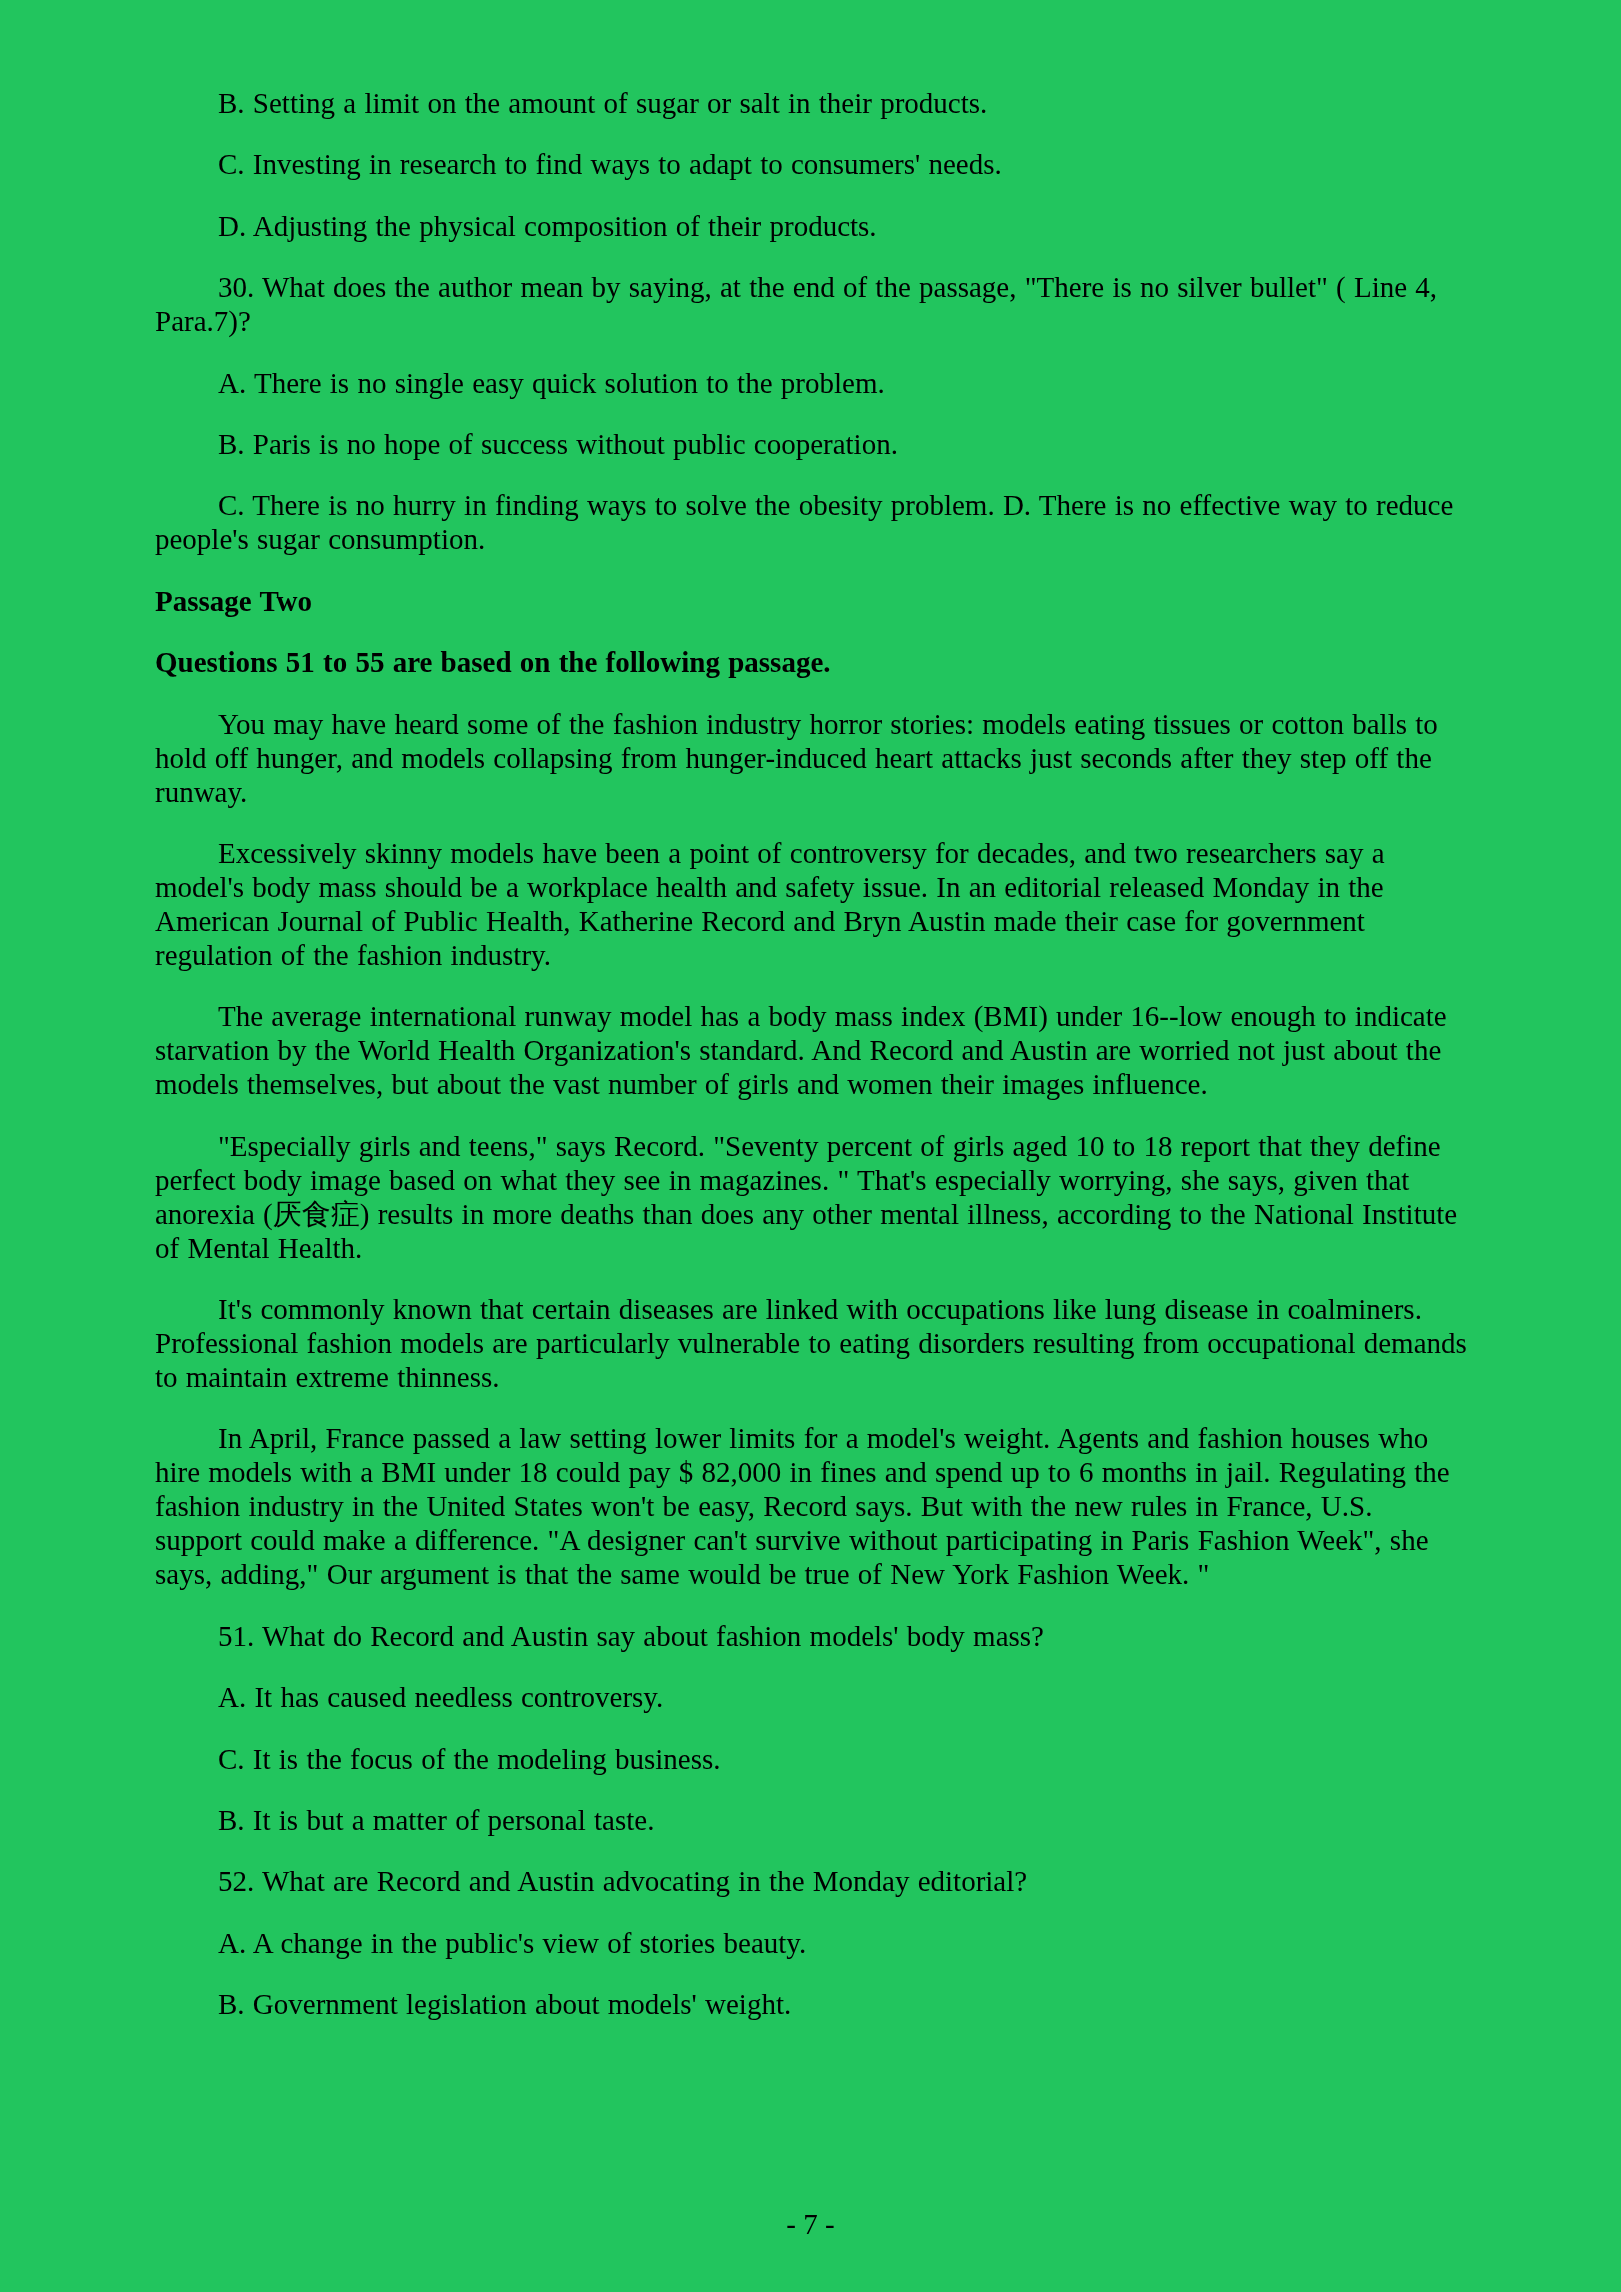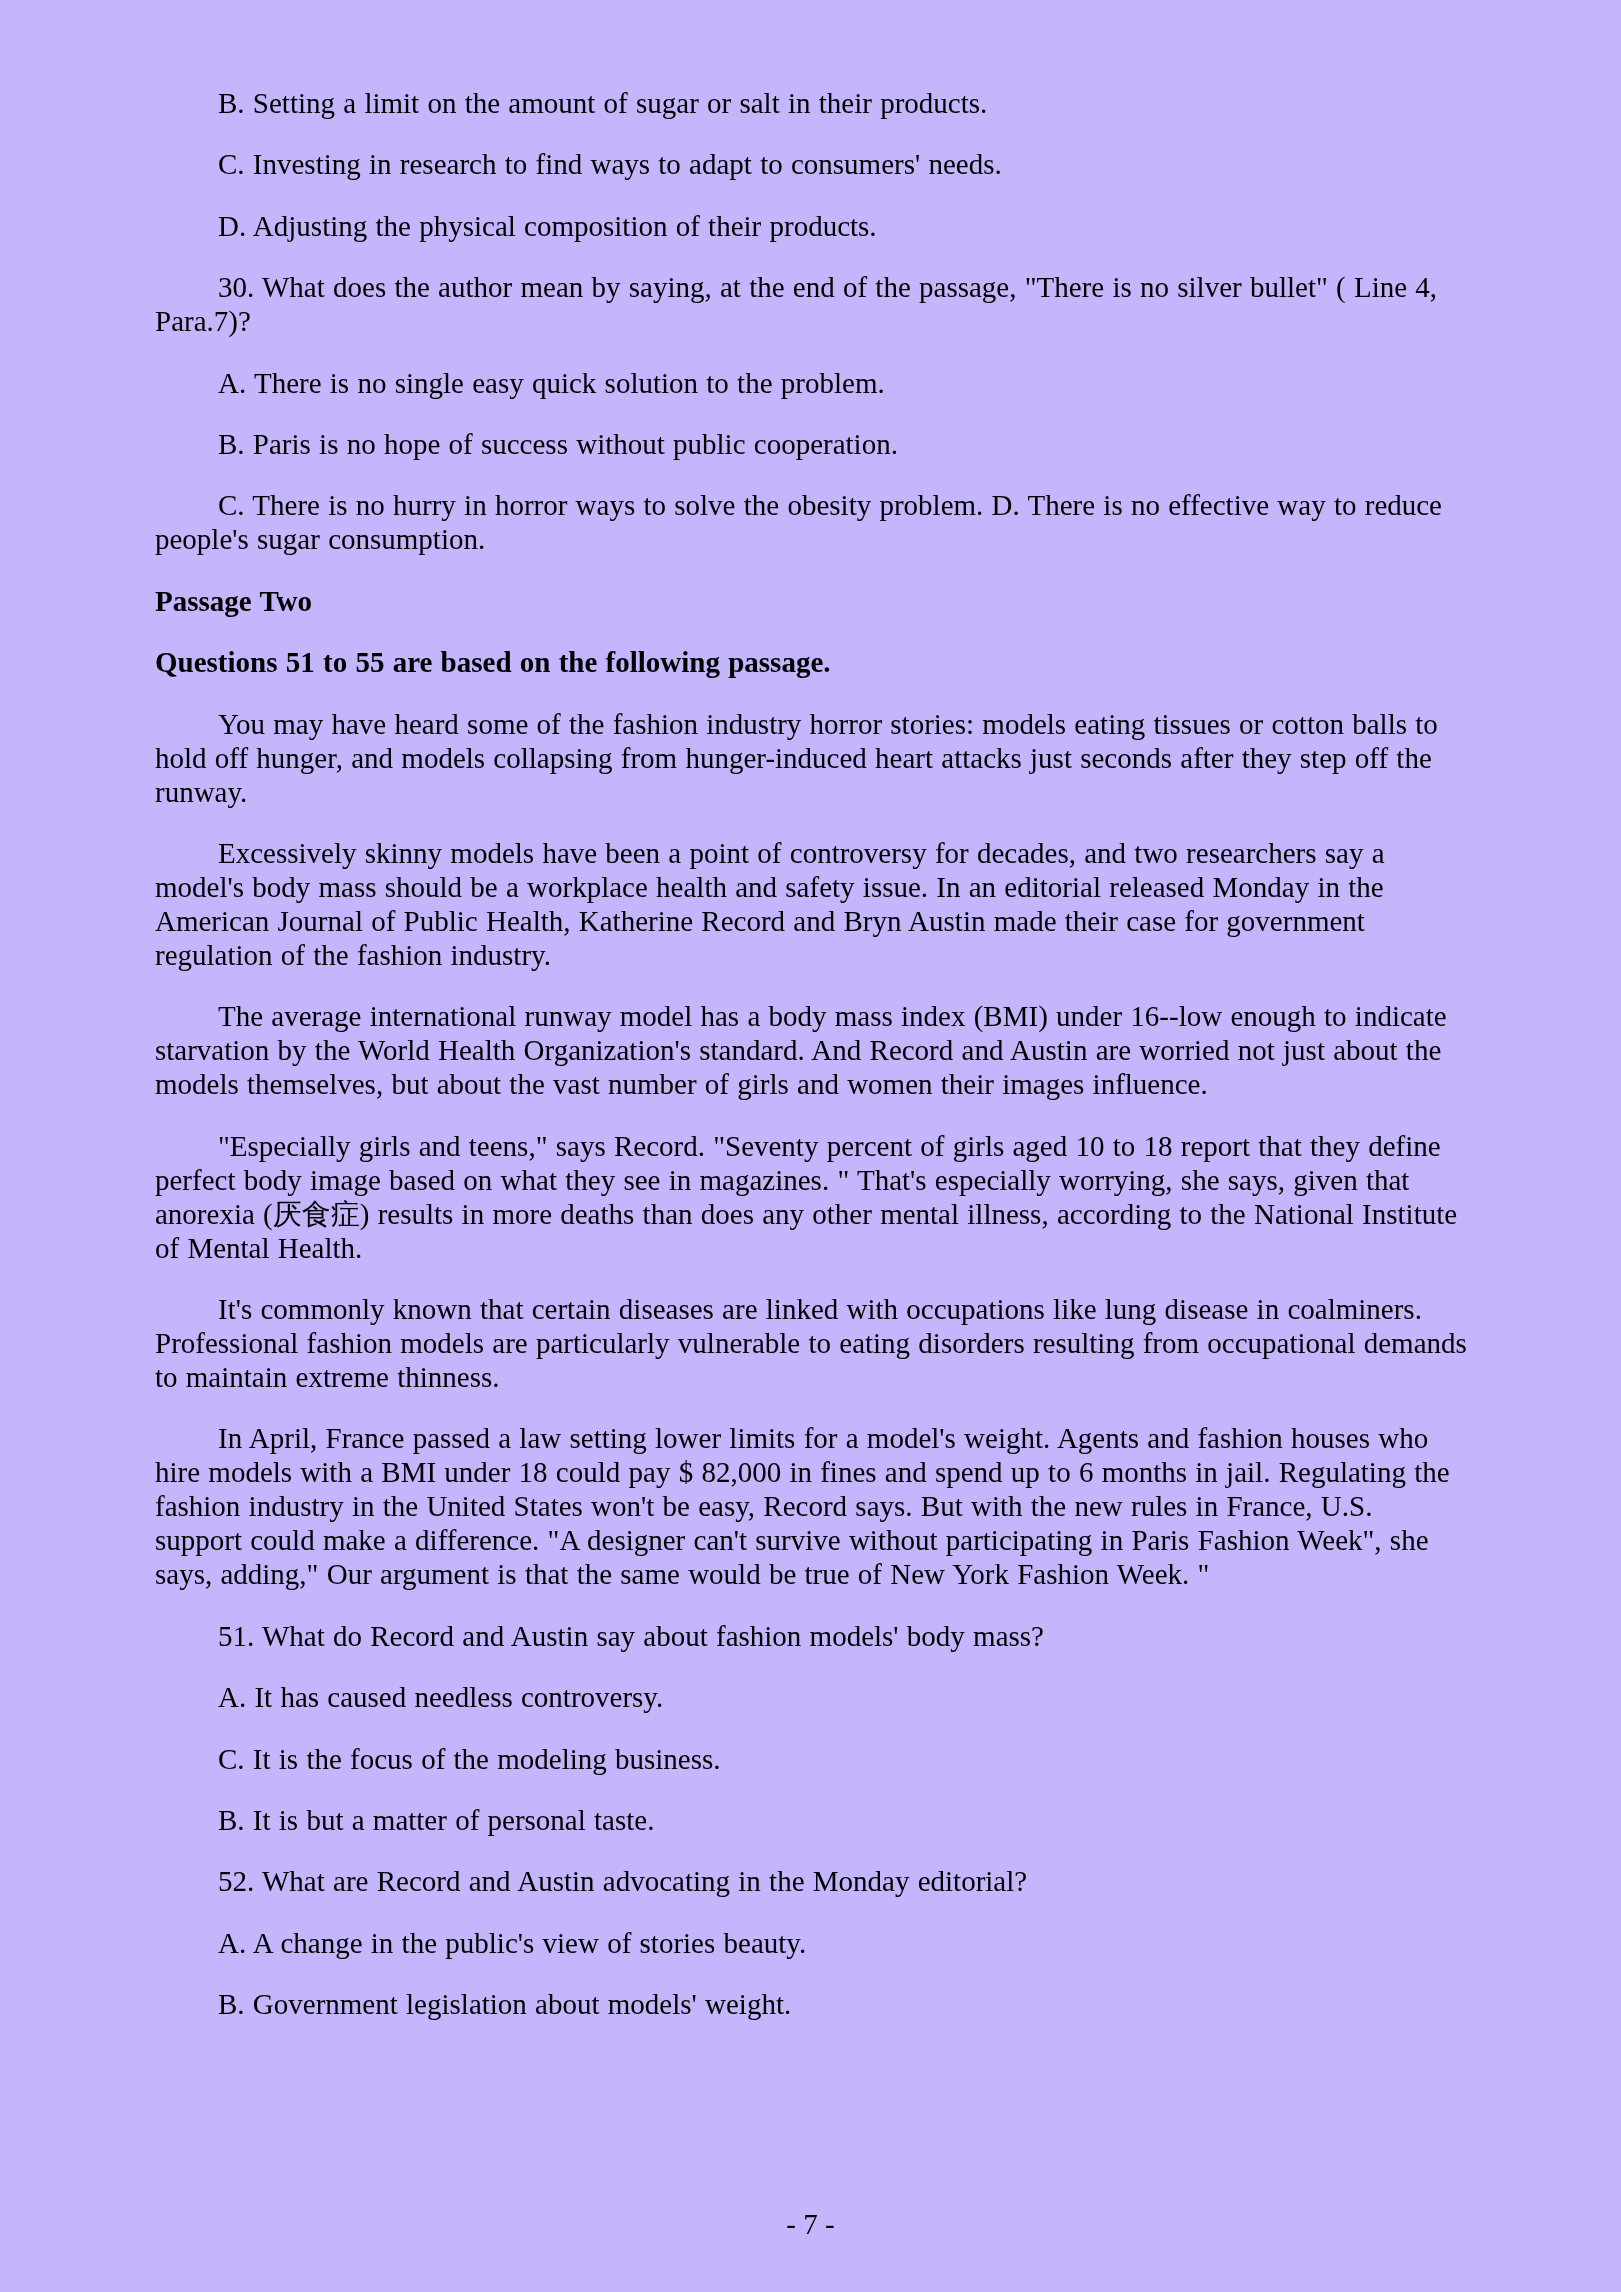--- a/index.html
+++ b/index.html
@@ -15,21 +15,21 @@
     overflow: hidden;
     position: relative;
   }
   .page {
     position: absolute;
     top: 0; left: 0;
     width: 1621px;
     height: 2293px;
     box-sizing: border-box;
     padding: 86px 154px 0 155px;
-    background: #c4b5fd;
+    background: #22c55e;
   }
   .content p.block {
     margin: 0 0 27.4px 0;
     font-size: 29px;
     line-height: 34px;
     text-indent: 63px;
     text-align: left;
     word-spacing: 1px;
   }
   .content p.heading {
@@ -50,21 +50,21 @@
 <body>
 
 <div class="page">
   <div class="content">
       <p class="block option">B. Setting a limit on the amount of sugar or salt in their products.</p>
       <p class="block option">C. Investing in research to find ways to adapt to consumers' needs.</p>
       <p class="block option">D. Adjusting the physical composition of their products.</p>
       <p class="block question">30. What does the author mean by saying, at the end of the passage, "There is no silver bullet" ( Line 4, Para.7)?</p>
       <p class="block option">A. There is no single easy quick solution to the problem.</p>
       <p class="block option">B. Paris is no hope of success without public cooperation.</p>
-      <p class="block option">C. There is no hurry in horror ways to solve the obesity problem. D. There is no effective way to reduce people's sugar consumption.</p>
+      <p class="block option">C. There is no hurry in finding ways to solve the obesity problem. D. There is no effective way to reduce people's sugar consumption.</p>
       <p class="block heading">Passage Two</p>
       <p class="block heading">Questions 51 to 55 are based on the following passage.</p>
       <p class="block body">You may have heard some of the fashion industry horror stories: models eating tissues or cotton balls to hold off hunger, and models collapsing from hunger-induced heart attacks just seconds after they step off the runway.</p>
       <p class="block body">Excessively skinny models have been a point of controversy for decades, and two researchers say a model's body mass should be a workplace health and safety issue. In an editorial released Monday in the American Journal of Public Health, Katherine Record and Bryn Austin made their case for government regulation of the fashion industry.</p>
       <p class="block body">The average international runway model has a body mass index (BMI) under 16--low enough to indicate starvation by the World Health Organization's standard. And Record and Austin are worried not just about the models themselves, but about the vast number of girls and women their images influence.</p>
       <p class="block body">"Especially girls and teens," says Record. "Seventy percent of girls aged 10 to 18 report that they define perfect body image based on what they see in magazines. " That's especially worrying, she says, given that anorexia (厌食症) results in more deaths than does any other mental illness, according to the National Institute of Mental Health.</p>
       <p class="block body">It's commonly known that certain diseases are linked with occupations like lung disease in coalminers. Professional fashion models are particularly vulnerable to eating disorders resulting from occupational demands to maintain extreme thinness.</p>
       <p class="block body">In April, France passed a law setting lower limits for a model's weight. Agents and fashion houses who hire models with a BMI under 18 could pay $ 82,000 in fines and spend up to 6 months in jail. Regulating the fashion industry in the United States won't be easy, Record says. But with the new rules in France, U.S. support could make a difference. "A designer can't survive without participating in Paris Fashion Week", she says, adding," Our argument is that the same would be true of New York Fashion Week. "</p>
       <p class="block question">51. What do Record and Austin say about fashion models' body mass?</p>
       <p class="block option">A. It has caused needless controversy.</p>

